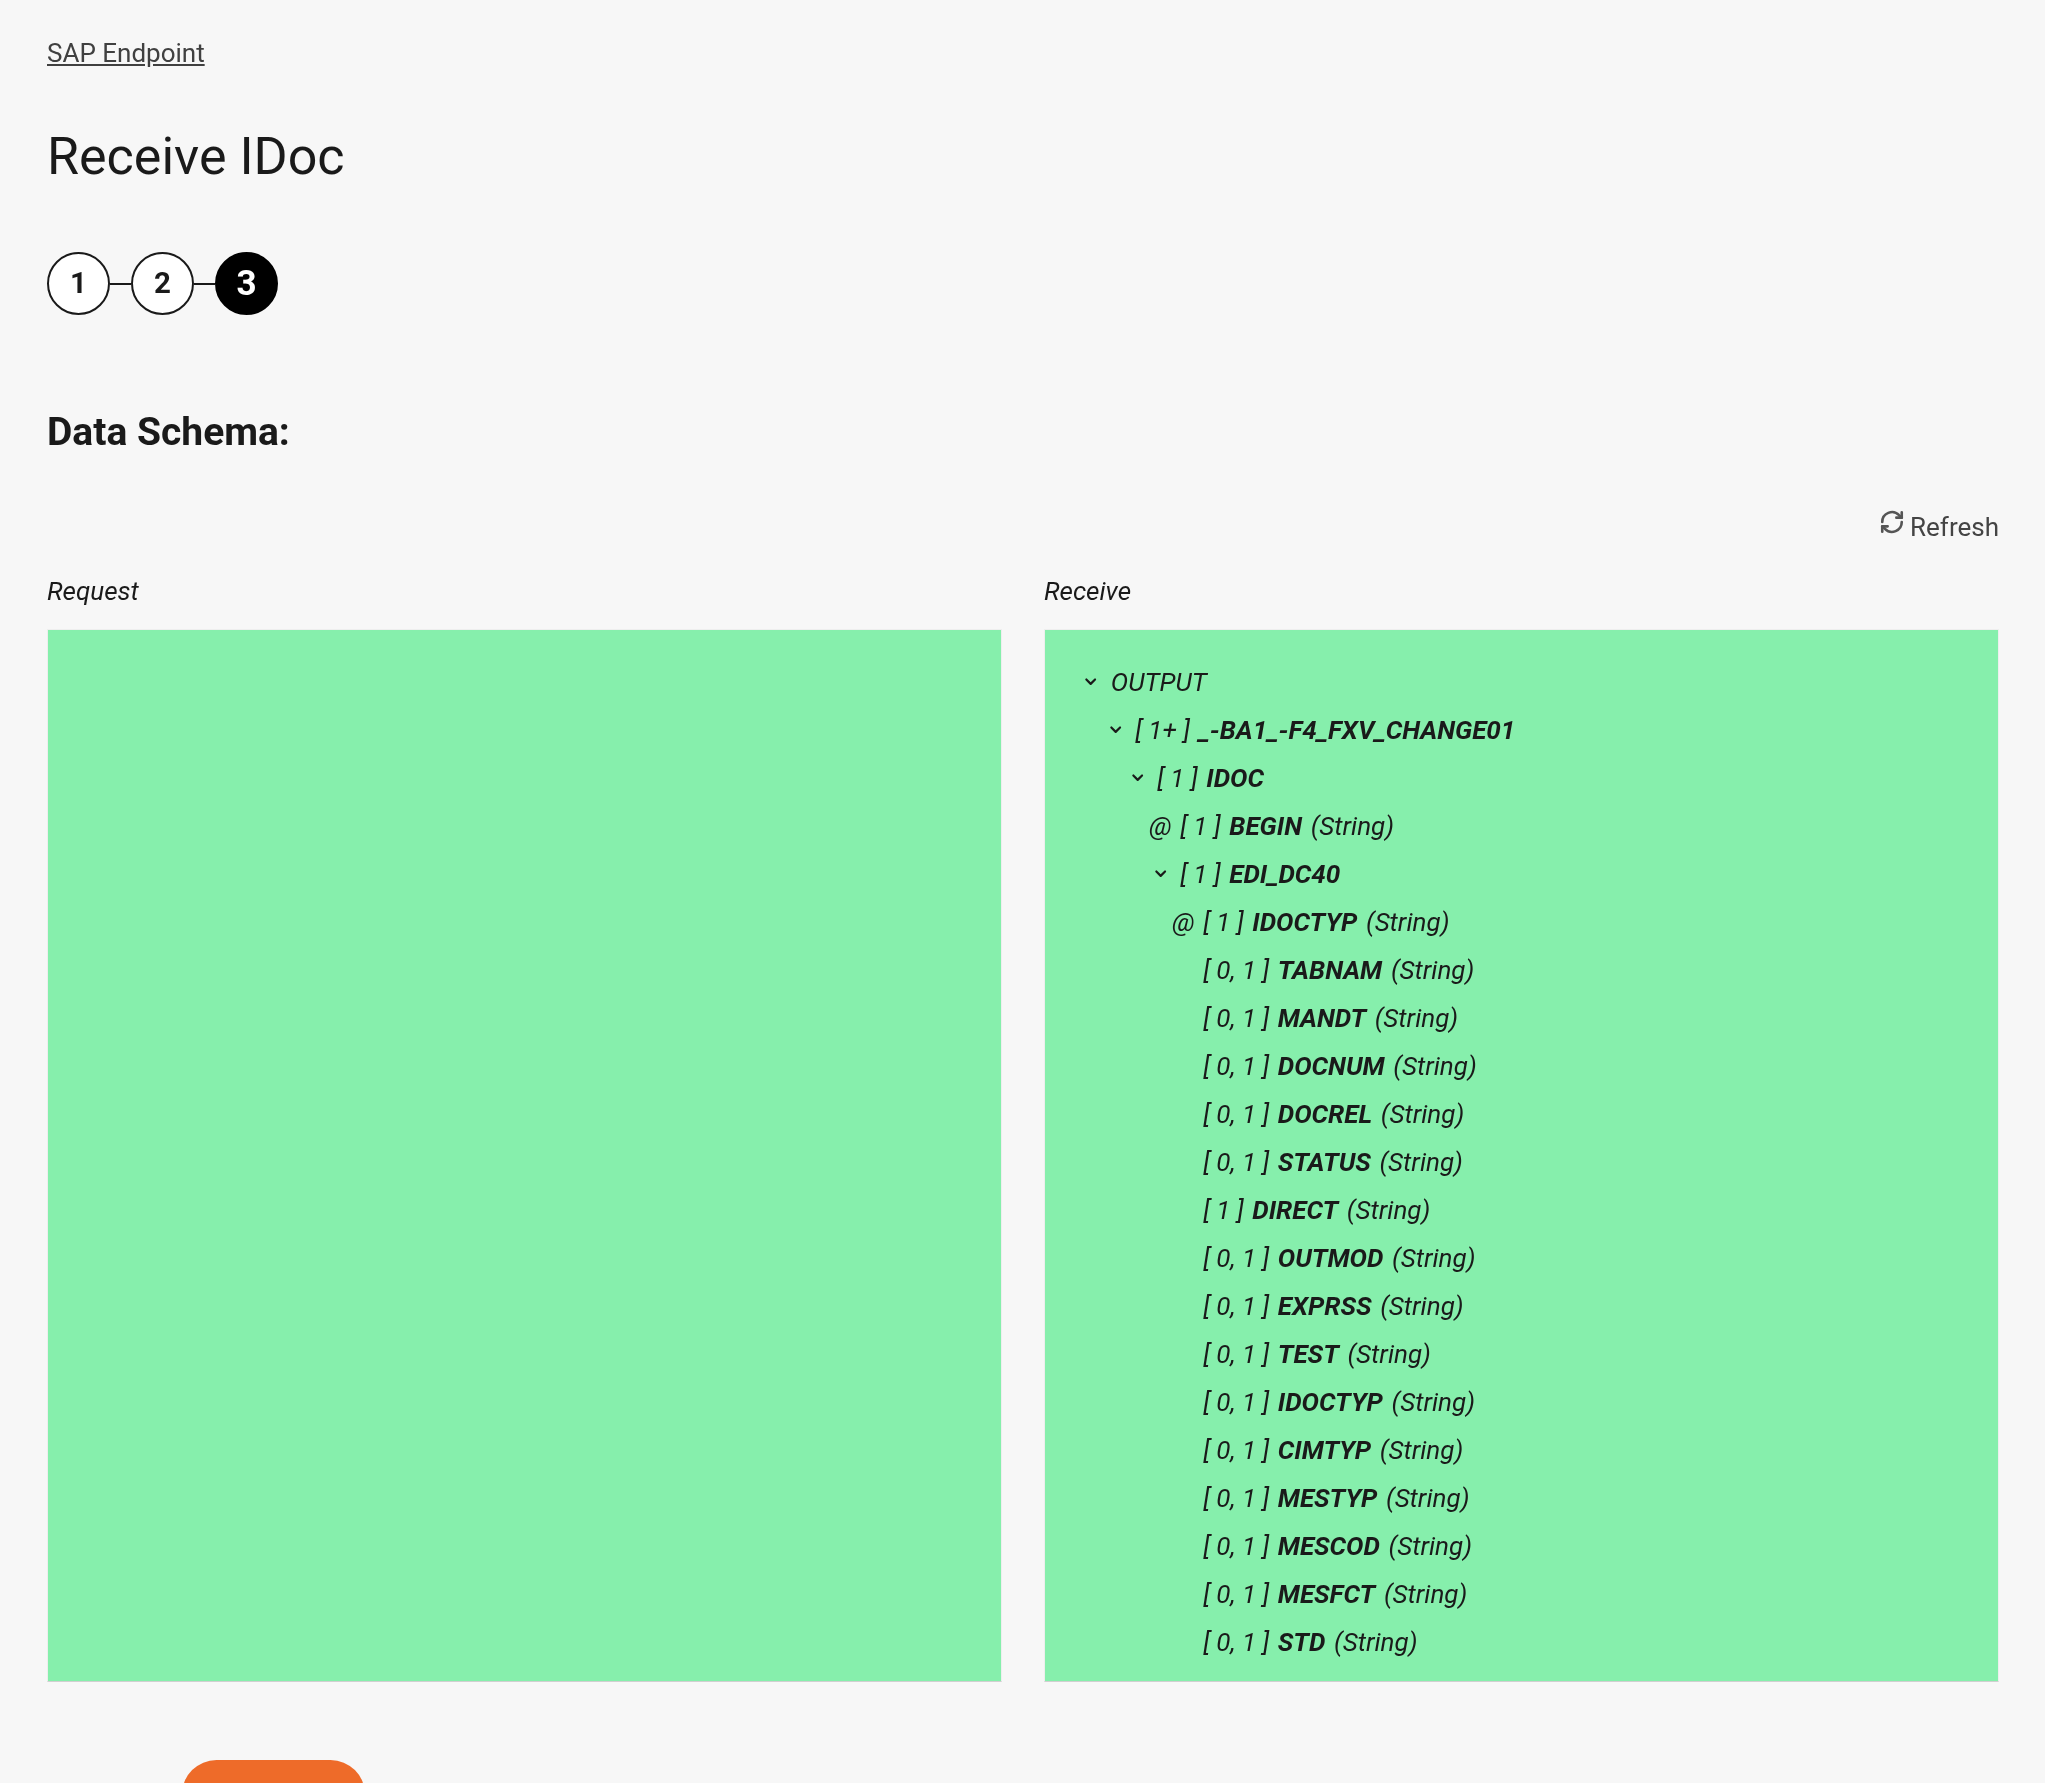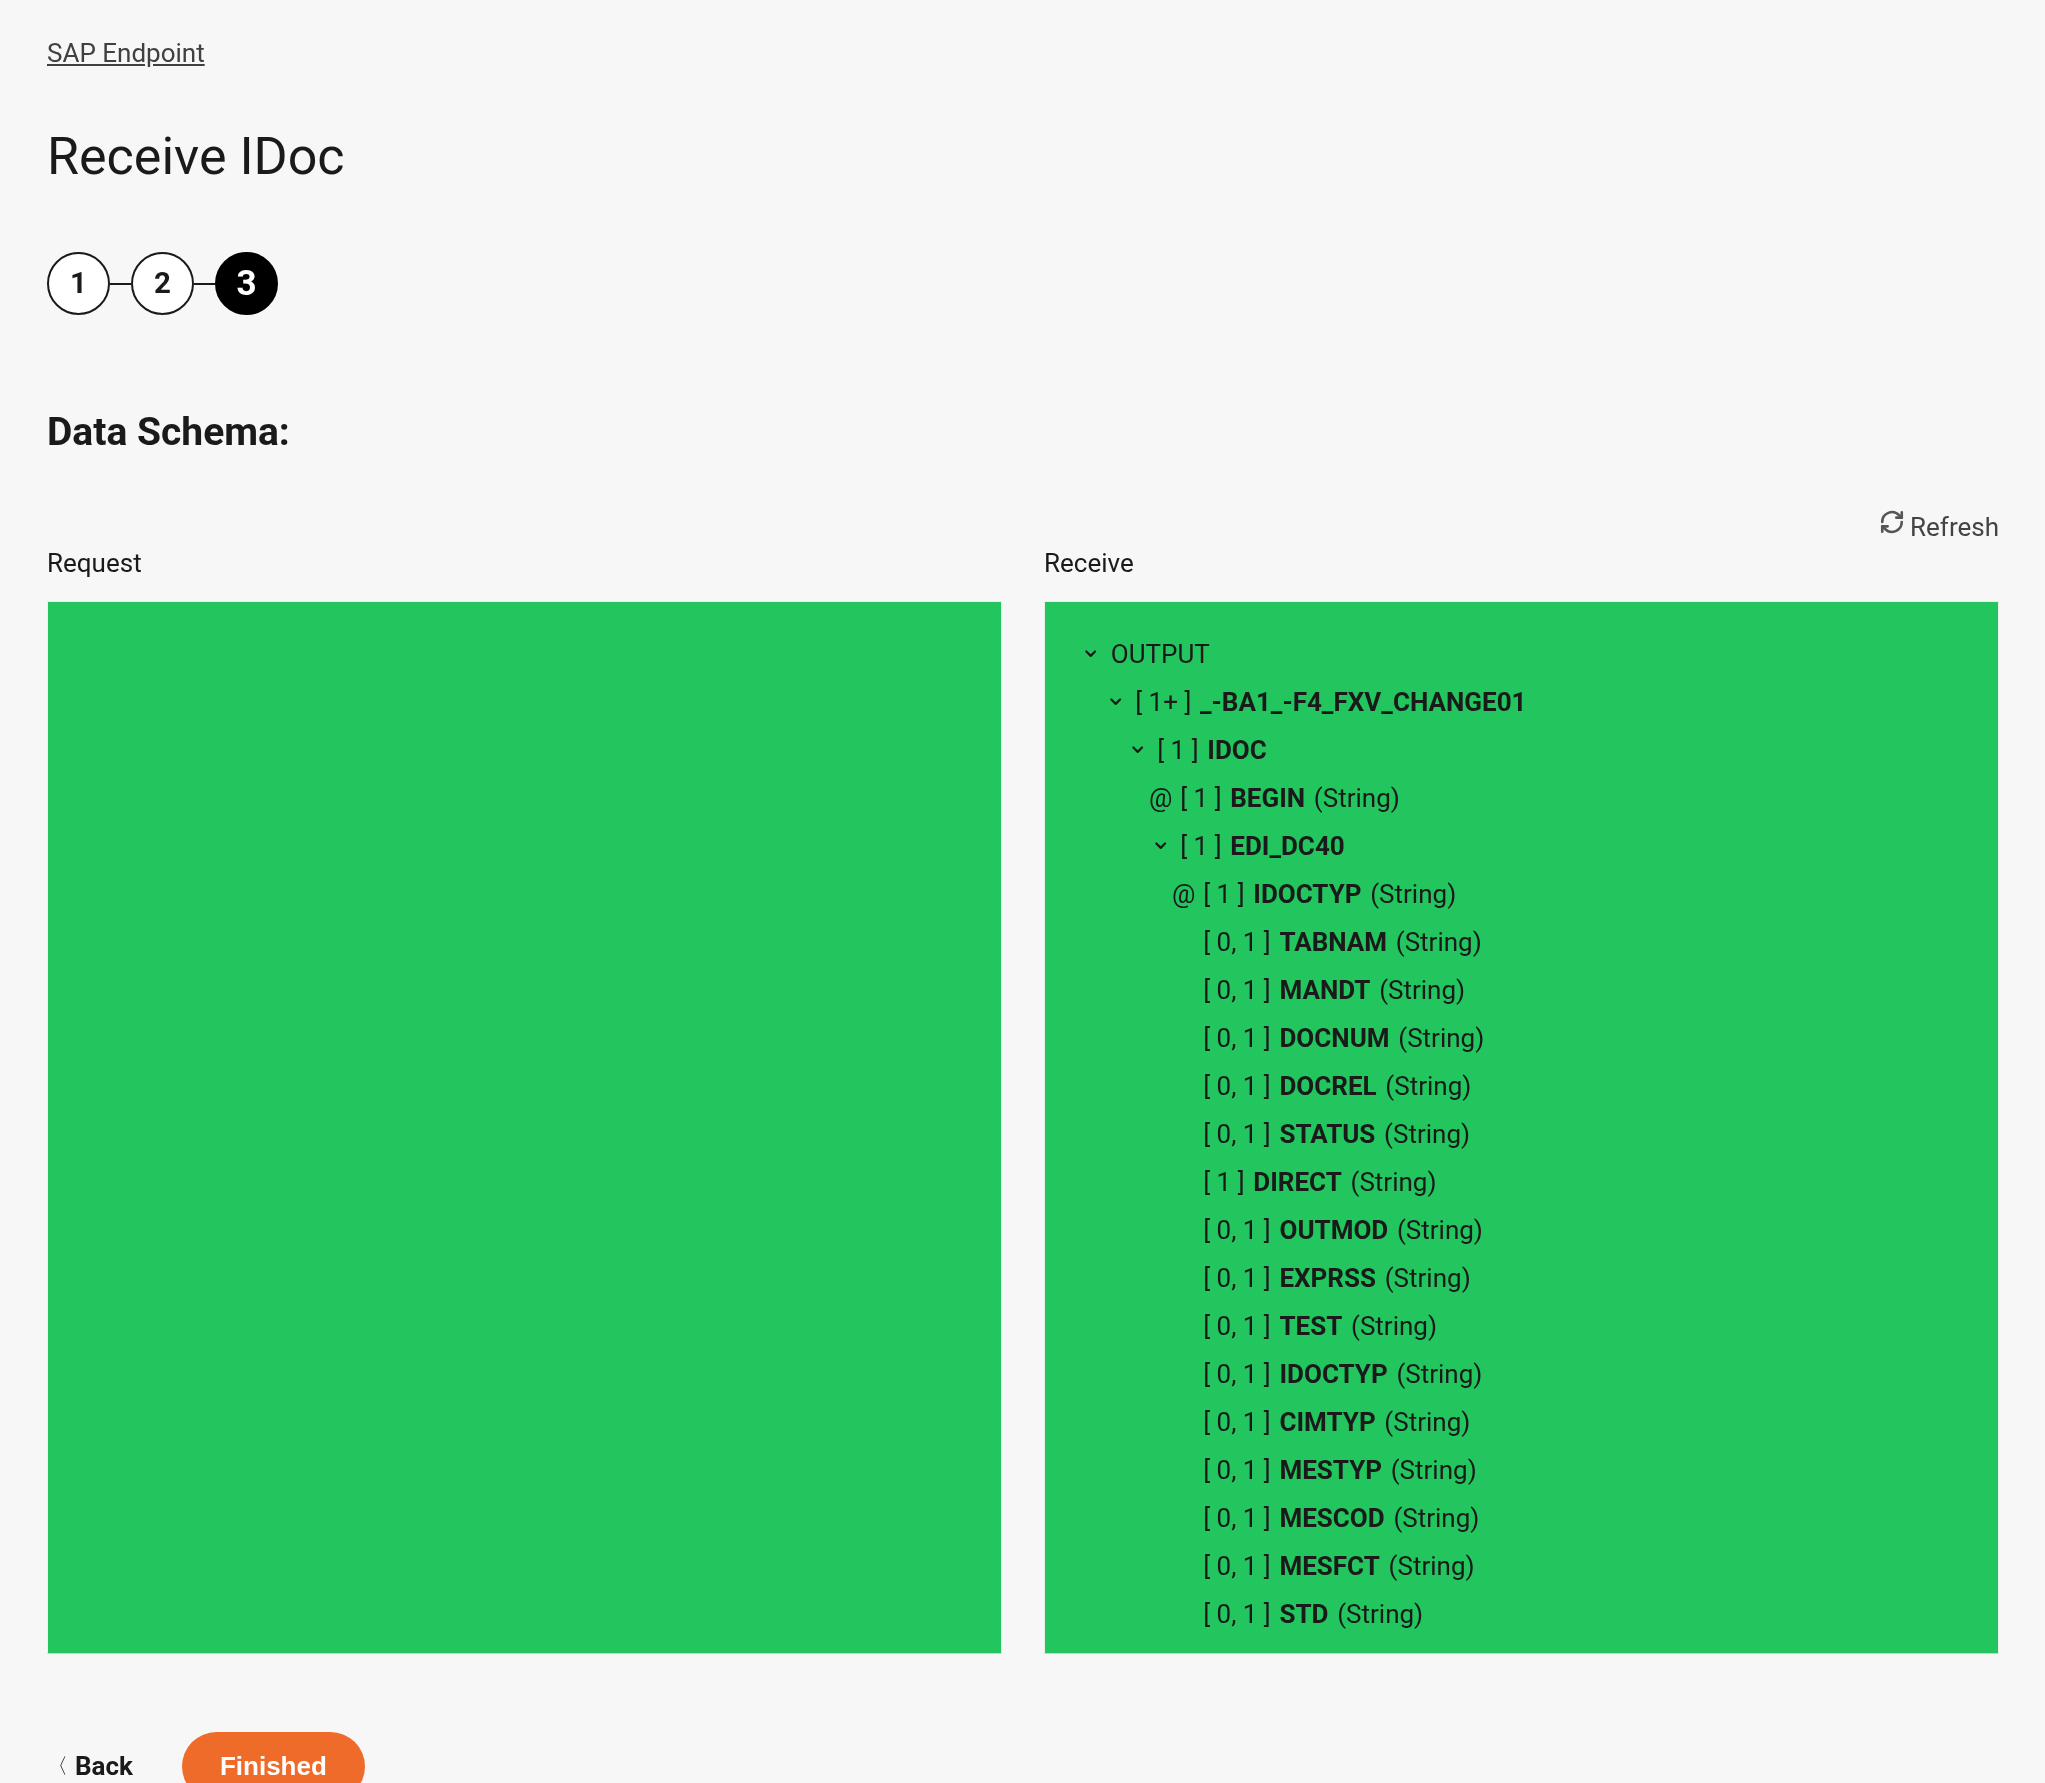--- a/index.html
+++ b/index.html
@@ -65,34 +65,35 @@
     align-items: center;
     gap: 5px;
     color: #444;
     cursor: pointer;
   }
   .refresh-row svg { width: 26px; height: 26px; }
   .refresh-label { font-size: 26px; }
   .columns {
     display: flex;
     gap: 42px;
-    margin-top: 0;
+    margin-top: 28px;
+    font-style: italic;
   }
   .col {
     flex: 1;
     display: flex;
     flex-direction: column;
   }
   .col-header {
     font-size: 26px;
     color: #1a1a1a;
     margin-bottom: 19px;
   }
   .panel {
-    background: #22c55e;
+    background: #86efac;
     border: 0.9px solid #eee;
     border-bottom: 1.7px solid #d0d0d0;
     height: 1053px;
     overflow: hidden;
     padding: 28px 31px;
     font-size: 26px;
   }
   .tree-row {
     display: flex;
     align-items: center;

